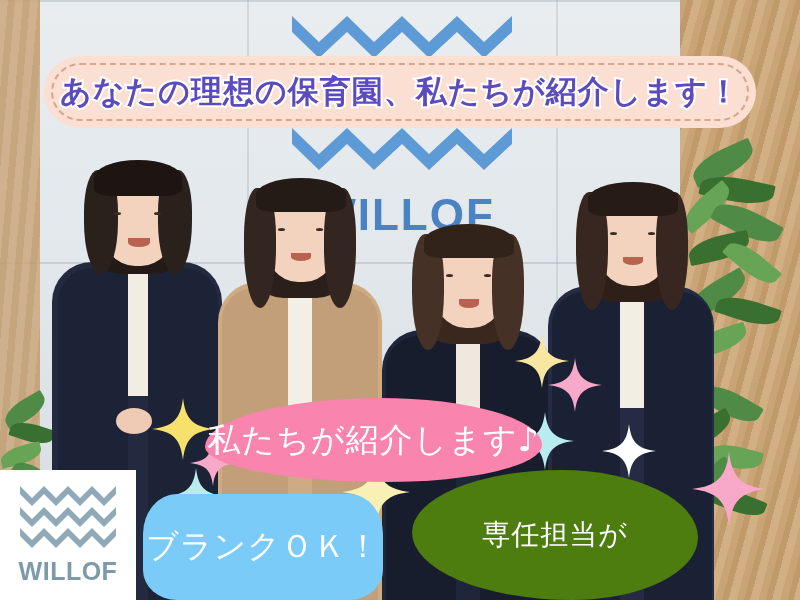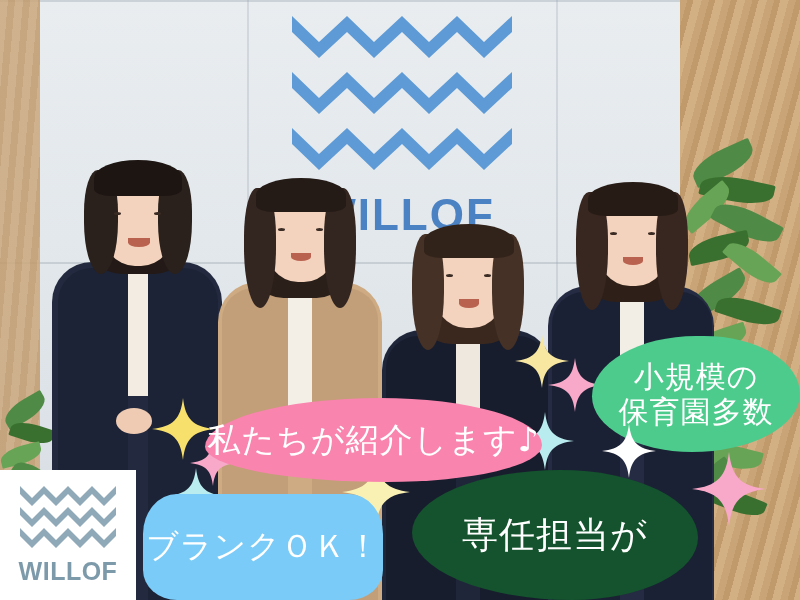--- a/index.html
+++ b/index.html
@@ -73,23 +73,23 @@
     left:592px;top:336px;width:208px;height:116px;background:#4ccb8d;
     border-radius:50% 46% 52% 48% / 52% 50% 50% 48%;
     font-size:30px;letter-spacing:1px;
   }
   .blob-cyan{
     left:143px;top:494px;width:240px;height:106px;background:#7acbf8;
     border-radius:34px 34px 34px 34px / 40px 40px 30px 30px;
     font-size:32px;letter-spacing:1px;text-align:center;
   }
   .blob-yellow{
-    left:412px;top:470px;width:286px;height:130px;background:#14532d;
+    left:412px;top:470px;width:286px;height:130px;background:#4d7c0f;
     border-radius:52% 48% 44% 56% / 48% 52% 48% 52%;
-    font-size:36px;letter-spacing:1px;
+    font-size:28px;letter-spacing:1px;
   }
 
   
   .banner{
     position:absolute;left:44px;top:56px;width:712px;height:72px;
     background:#fadfd2;border-radius:36px;
     display:flex;align-items:center;justify-content:center;
   }
   .banner-dash{
     position:absolute;left:7px;top:7px;right:7px;bottom:7px;
@@ -280,43 +280,41 @@
   <div class="sp" style="left:692px;top:452px;">
     <svg width="74" height="74" viewBox="0 0 100 100">
         <path d="M50,0 C54,34 66,46 100,50 C66,54 54,66 50,100 C46,66 34,54 0,50 C34,46 46,34 50,0 Z" fill="#f8a8c8"></path>
       </svg>
   </div>
 
   <div class="blob blob-pink">
     <span>私たちが紹介します♪</span>
   </div>
 
-  <div class="blob blob-green">
-    <div>
-      <span>小規模の</span>
-      <span>保育園多数</span>
-    </div>
-  </div>
 
   <div class="blob blob-cyan">
     <span>ブランクＯＫ！</span>
   </div>
 
   <div class="blob blob-yellow">
     <div>
       <span>専任担当が</span>
     </div>
   </div>
 
   <div class="sp" style="left:602px;top:424px;">
     <svg width="54" height="54" viewBox="0 0 100 100">
         <path d="M50,0 C54,34 66,46 100,50 C66,54 54,66 50,100 C46,66 34,54 0,50 C34,46 46,34 50,0 Z" fill="#ffffff"></path>
       </svg>
   </div>
 
+  <div class="banner">
+    <div class="banner-dash"></div>
+    <div class="banner-text">あなたの理想の保育園、私たちが紹介します！</div>
+  </div>
 
   <div class="logocard">
     <div class="waves">
       <svg class="waves" width="96" height="64" viewBox="0 0 96 64">
         <g fill="#8fa9b8">
           <path d="M0,2 L12,14 L24,2 L36,14 L48,2 L60,14 L72,2 L84,14 L96,2 L96,10 L84,22 L72,10 L60,22 L48,10 L36,22 L24,10 L12,22 L0,10 Z"></path>
           <path d="M0,23 L12,35 L24,23 L36,35 L48,23 L60,35 L72,23 L84,35 L96,23 L96,31 L84,43 L72,31 L60,43 L48,31 L36,43 L24,31 L12,43 L0,31 Z"></path>
           <path d="M0,44 L12,56 L24,44 L36,56 L48,44 L60,56 L72,44 L84,56 L96,44 L96,52 L84,64 L72,52 L60,64 L48,52 L36,64 L24,52 L12,64 L0,52 Z"></path>
         </g>
       </svg>

